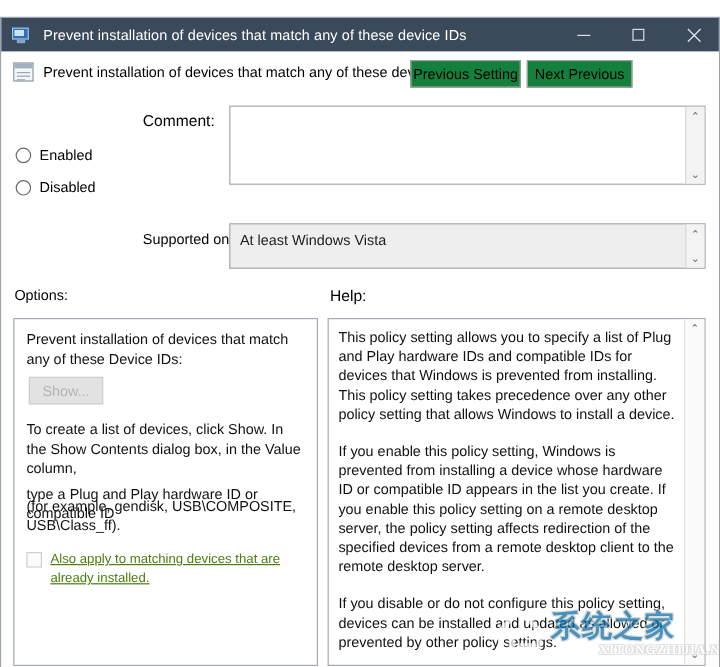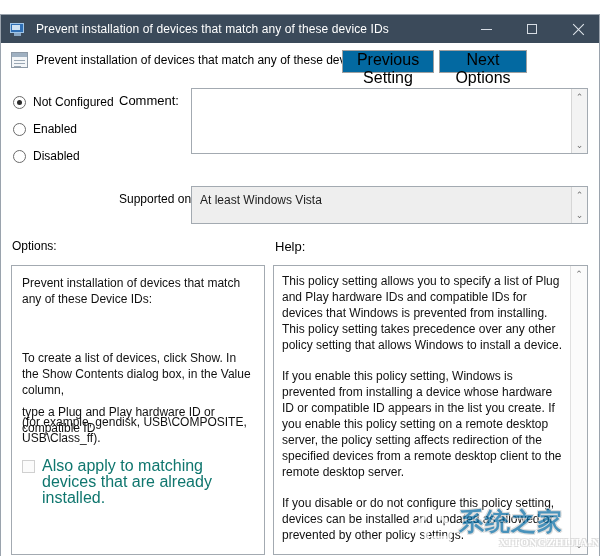--- a/index.html
+++ b/index.html
@@ -153,25 +153,25 @@
     left: 35px; top: 10px;
     font-size: 12px;
     color: #000;
     white-space: nowrap;
   }
 
   .navbtn {
     position: absolute;
     top: 7px;
     height: 23px;
-    background: #0369a1;
+    background: #15803d;
     border: 1px solid #a0a0a0;
     box-sizing: border-box;
     font-family: "Liberation Sans", sans-serif;
-    font-size: 16px;
+    font-size: 12px;
     color: #000;
     cursor: default;
     padding: 0;
   }
   #btn-prev-setting { left: 341px; width: 92px; }
   #btn-next-setting { left: 438px; width: 88px; }
 
   
   .radio-row {
     position: absolute;
@@ -328,23 +328,24 @@
   #opt-checkbox-row .cb {
     width: 13px; height: 13px;
     border: 1px solid #d0d0d0;
     background: #fbfbfb;
     box-sizing: border-box;
     flex: none;
     margin-top: 2px;
   }
   #opt-checkbox-row .cb-label {
     margin-left: 7px;
-    font-size: 16px;
+    font-size: 11px;
     line-height: 16px;
-    color: #0f766e;
+    color: #4d7c0f;
+    text-decoration: underline;
   }
 
   
   #help-panel {
     position: absolute;
     left: 272px; top: 222px;
     width: 315px; height: 290px;
     background: #ffffff;
     border: 1px solid #a3aab1;
     box-sizing: border-box;
@@ -476,27 +477,23 @@
 
     <div id="policy-header">
       <div id="policy-icon">
         <div class="bar"></div>
         <div class="ln l1"></div>
         <div class="ln l2"></div>
         <div class="ln l3"></div>
       </div>
       <div id="policy-title">Prevent installation of devices that match any of these device IDs</div>
       <button class="navbtn" id="btn-prev-setting">Previous Setting</button>
-      <button class="navbtn" id="btn-next-setting">Next Options</button>
-    </div>
-
-    <div class="radio-row" id="radio-not-configured">
-      <span class="radio-mark checked"></span>
-      <span class="radio-label">Not Configured</span>
-    </div>
+      <button class="navbtn" id="btn-next-setting">Next Previous</button>
+    </div>
+
     <div class="radio-row" id="radio-enabled">
       <span class="radio-mark"></span>
       <span class="radio-label">Enabled</span>
     </div>
     <div class="radio-row" id="radio-disabled">
       <span class="radio-mark"></span>
       <span class="radio-label">Disabled</span>
     </div>
 
     <div id="comment-label">Comment:</div>
@@ -514,20 +511,21 @@
         <div class="arr up">⌃</div>
         <div class="arr down">⌄</div>
       </div>
     </div>
 
     <div id="options-label">Options:</div>
     <div id="help-label">Help:</div>
 
     <div id="options-panel">
       <div id="opt-heading">Prevent installation of devices that match any of these Device IDs:</div>
+      <button id="btn-show">Show...</button>
       <div class="opt-par" id="opt-par-1">To create a list of devices, click Show. In the Show Contents dialog box, in the Value column,</div>
       <div class="opt-par" id="opt-par-2">type a Plug and Play hardware ID or compatible ID</div>
       <div class="opt-par" id="opt-par-3">(for example, gendisk, USB\COMPOSITE, USB\Class_ff).</div>
       <div id="opt-checkbox-row">
         <span class="cb"></span>
         <span class="cb-label">Also apply to matching devices that are already installed.</span>
       </div>
     </div>
 
     <div id="help-panel">

